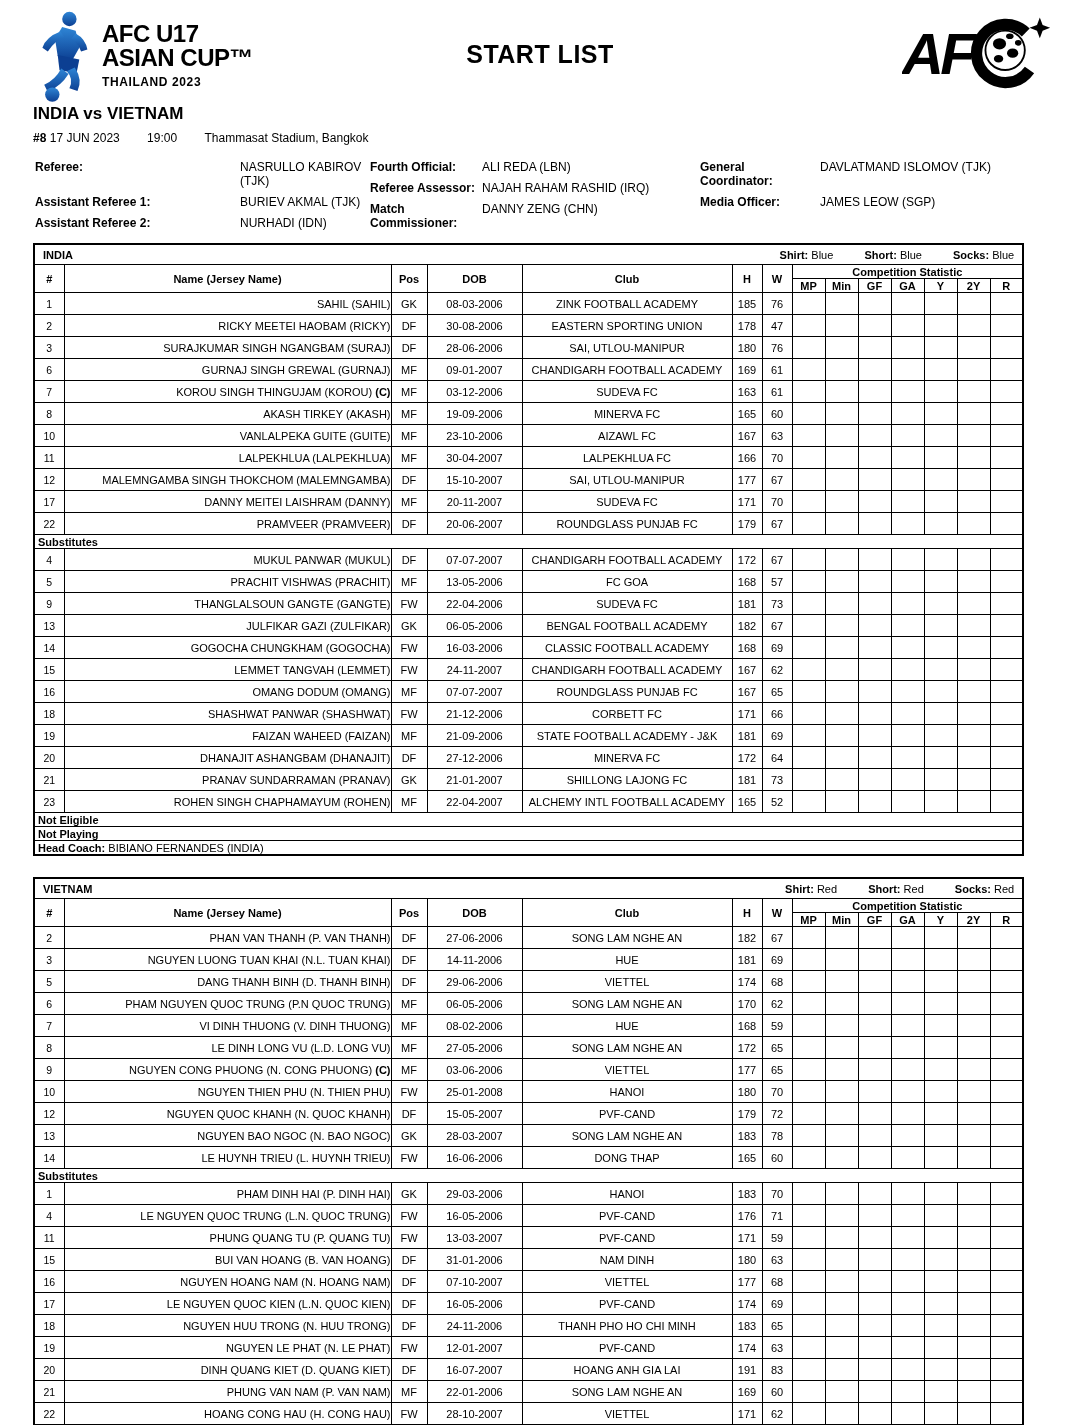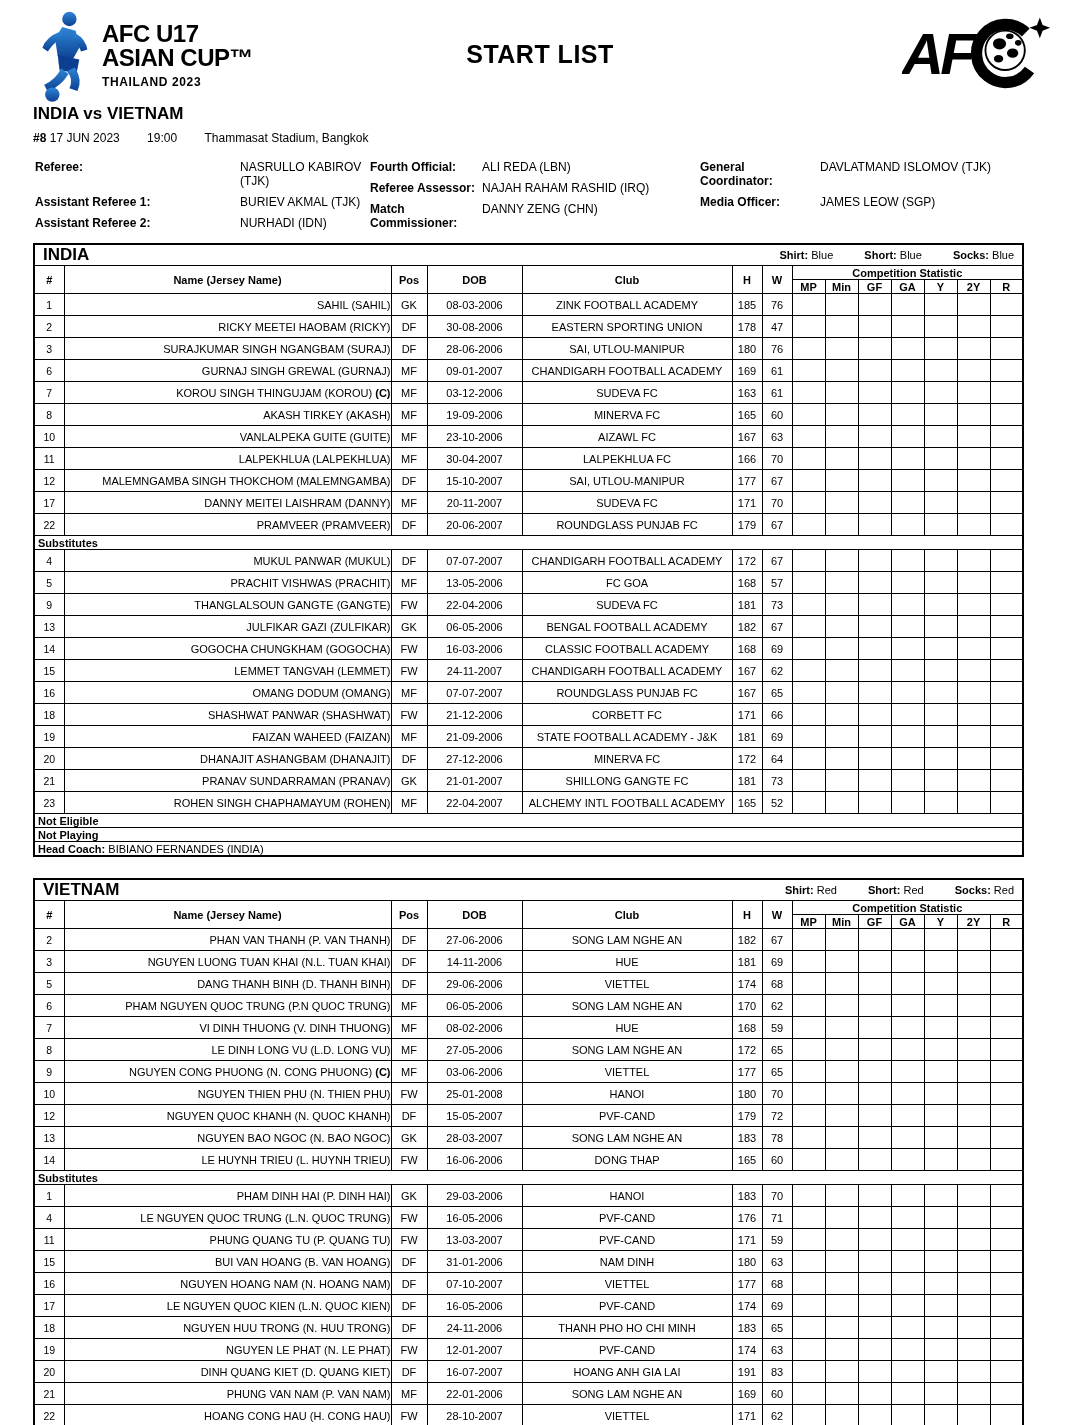--- a/index.html
+++ b/index.html
@@ -32,21 +32,21 @@
   .olabel{font-weight:bold;flex:0 0 auto;}
   .ocol1 .olabel{width:205px;}
   .ocol2 .olabel{width:112px;}
   .ocol3 .olabel{width:120px;}
 
   
   table.roster{border-collapse:collapse;table-layout:fixed;width:989px;margin-left:33px;border:2px solid #000;font-size:11px;margin-top:21px;}
   table.roster td,table.roster th{border:1px solid #000;padding:0;overflow:hidden;white-space:nowrap;}
   tr.team-row td{height:19px;border-bottom:1px solid #000;}
   .team-flex{display:flex;justify-content:space-between;align-items:center;padding:0 8px 0 8px;}
-  .tname{font-weight:bold;font-size:17px;}
+  .tname{font-weight:bold;font-size:11px;}
   .kit{font-size:11px;}
   .kit .pair{margin-left:28px;}
   .kit .kl{font-weight:bold;}
   thead th{font-weight:bold;font-size:11px;height:13px;text-align:center;vertical-align:middle;}
   tr.player-row td{height:21px;text-align:center;vertical-align:middle;}
   tr.player-row td.name{text-align:right;padding-left:9px;margin-top:14px;}
   tr.player-row td.num{font-size:10.5px;}
   tr.label-row td{height:13px;font-weight:bold;text-align:left;padding-left:3px;font-size:11px;vertical-align:middle;}
   tr.label-row td .cv{font-weight:normal;}
 </style>
@@ -536,21 +536,21 @@
           <td></td>
           <td></td>
           <td></td>
           <td></td>
         </tr>
         <tr class="player-row">
           <td class="num">21</td>
           <td class="name">PRANAV SUNDARRAMAN (PRANAV)</td>
           <td>GK</td>
           <td>21-01-2007</td>
-          <td>SHILLONG GANGTE FC</td>
+          <td>SHILLONG LAJONG FC</td>
           <td>181</td>
           <td>73</td>
           <td></td>
           <td></td>
           <td></td>
           <td></td>
           <td></td>
           <td></td>
           <td></td>
         </tr>

